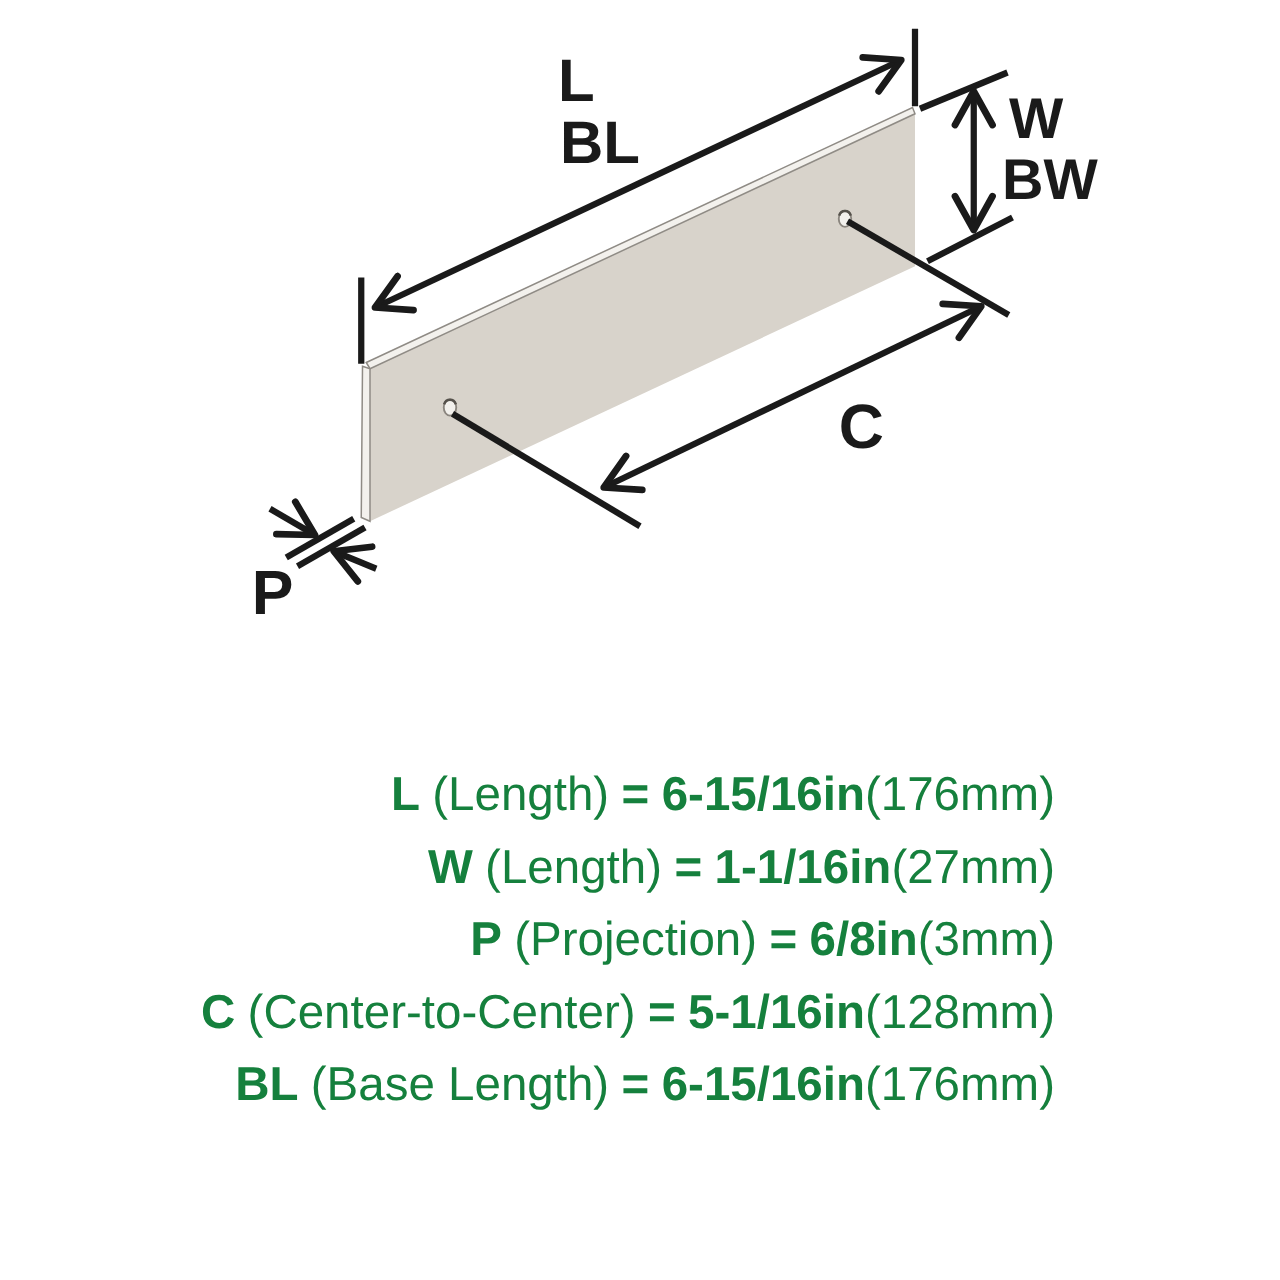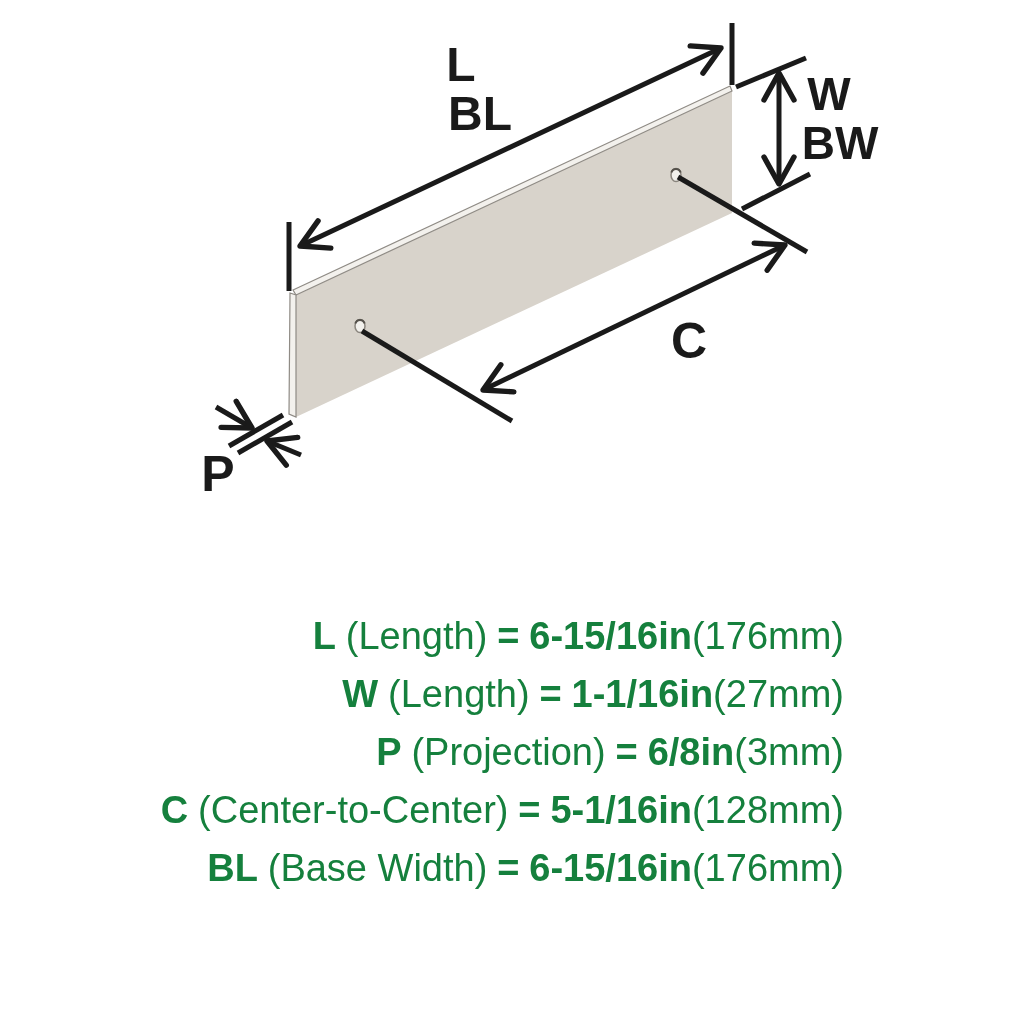--- a/index.html
+++ b/index.html
@@ -103,16 +103,16 @@
       <line x1="301" y1="455" x2="267" y2="441" marker-end="url(#arr)"></line>
     </g>
     <text x="218" y="491" font-size="50">P</text>
   </svg>
 
   <div class="specs">
     <div class="spec-line"><span class="sym">L</span><span class="lbl">(Length)</span><span class="eqv">=</span><span class="imp">6-15/16in</span><span class="met">(176mm)</span></div>
     <div class="spec-line"><span class="sym">W</span><span class="lbl">(Length)</span><span class="eqv">=</span><span class="imp">1-1/16in</span><span class="met">(27mm)</span></div>
     <div class="spec-line"><span class="sym">P</span><span class="lbl">(Projection)</span><span class="eqv">=</span><span class="imp">6/8in</span><span class="met">(3mm)</span></div>
     <div class="spec-line"><span class="sym">C</span><span class="lbl">(Center-to-Center)</span><span class="eqv">=</span><span class="imp">5-1/16in</span><span class="met">(128mm)</span></div>
-    <div class="spec-line"><span class="sym">BL</span><span class="lbl">(Base Width)</span><span class="eqv">=</span><span class="imp">6-15/16in</span><span class="met">(176mm)</span></div>
+    <div class="spec-line"><span class="sym">BL</span><span class="lbl">(Base Length)</span><span class="eqv">=</span><span class="imp">6-15/16in</span><span class="met">(176mm)</span></div>
   </div>
 
 </div>
 
 </body></html>

